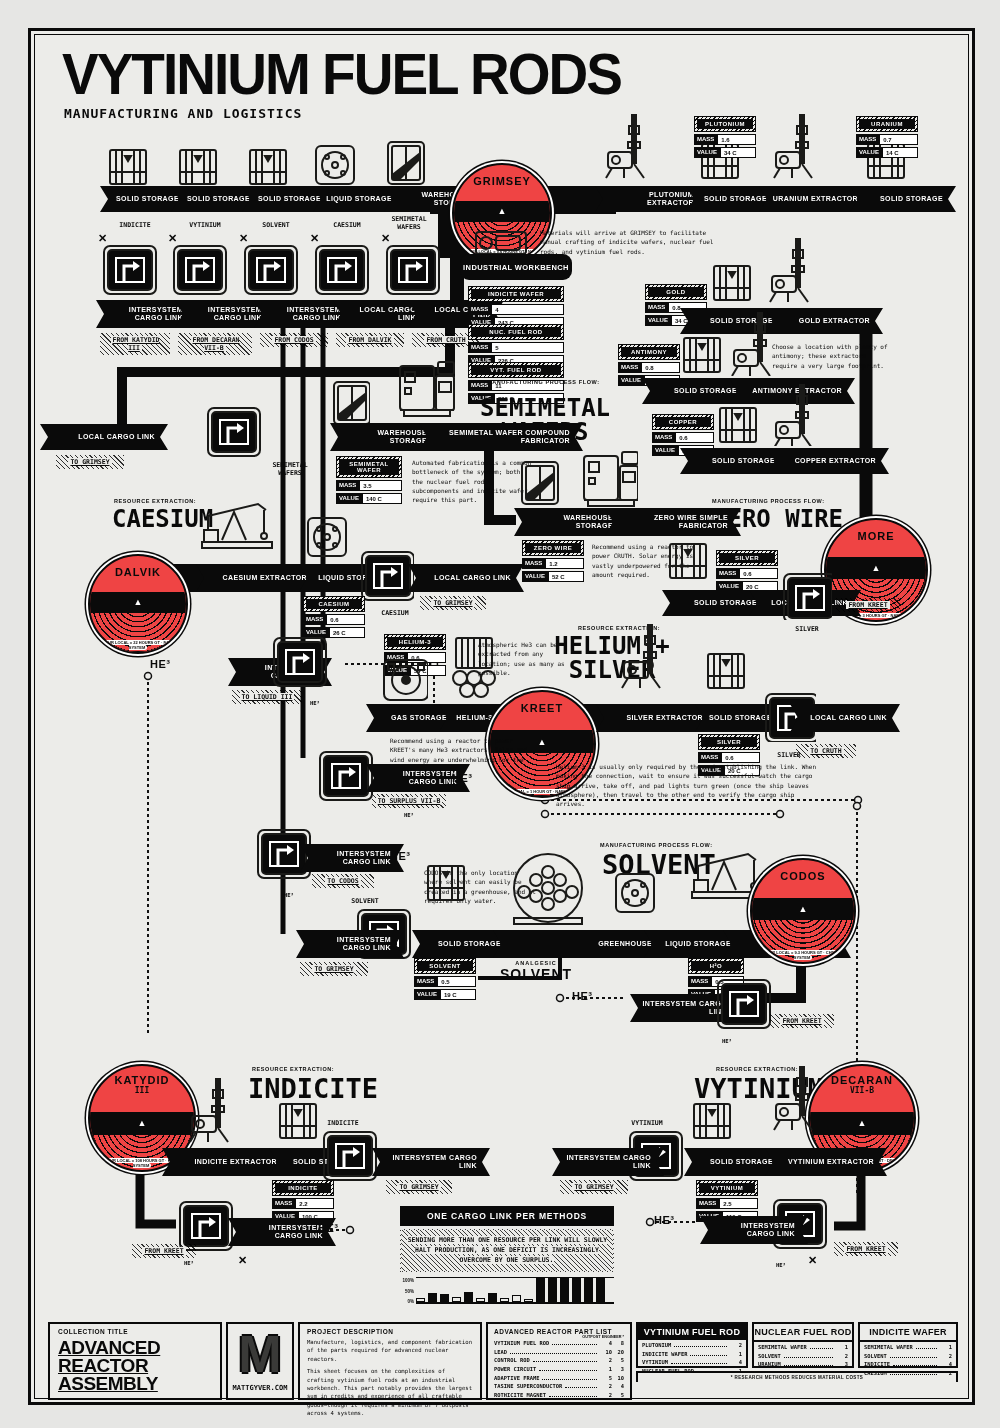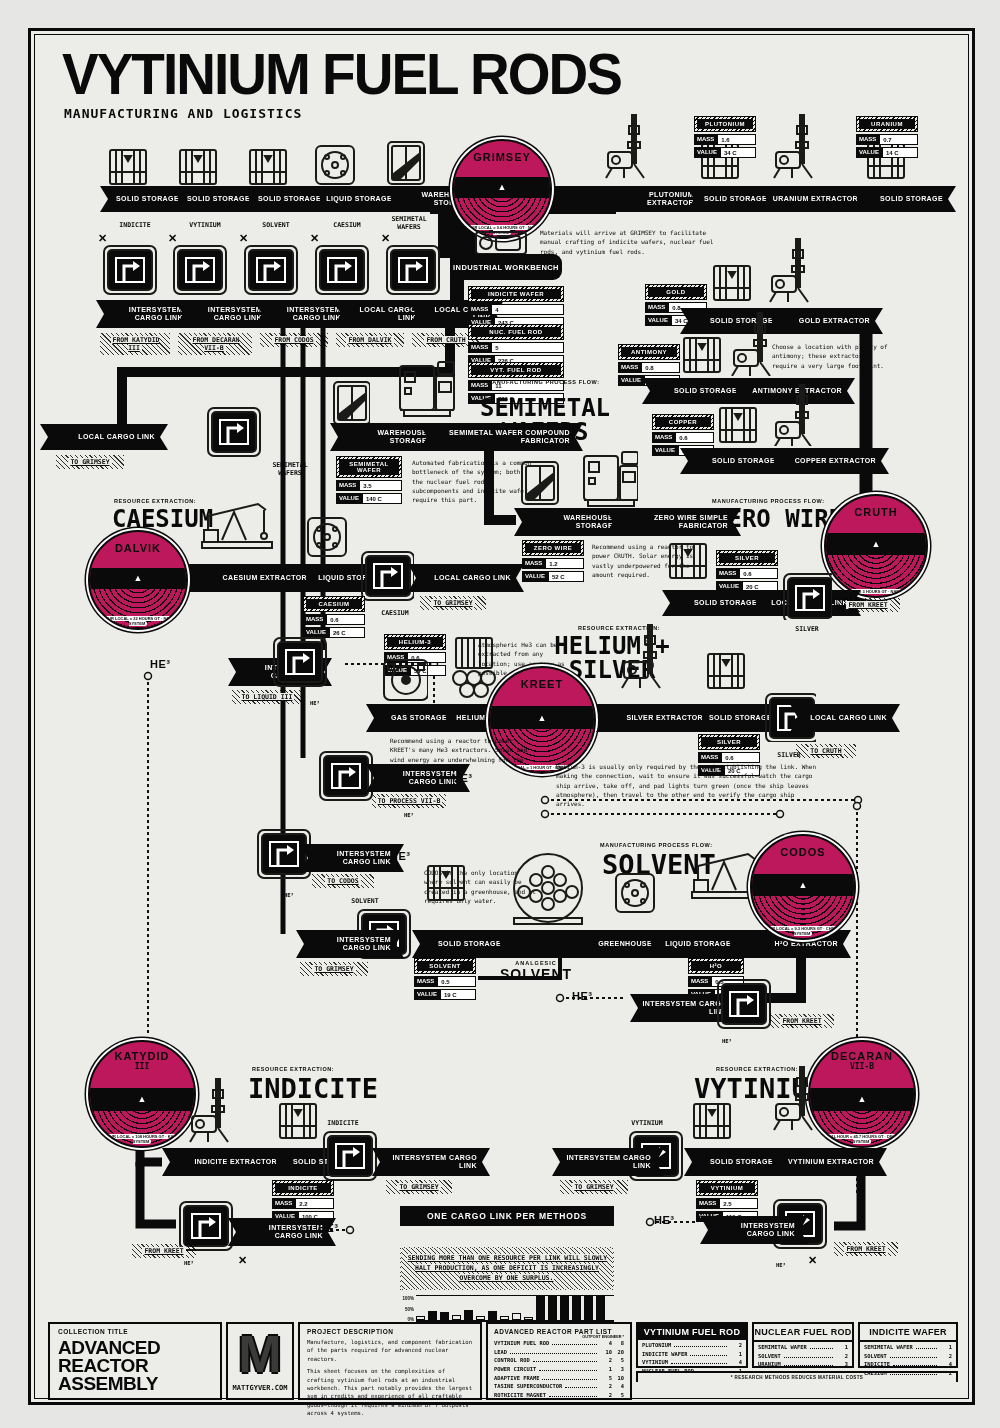--- a/index.html
+++ b/index.html
@@ -28,40 +28,40 @@
   .tag{font:bold 6.5px/1.25 "DejaVu Sans Mono",monospace;text-align:center;padding:3px 3px;
       background:repeating-linear-gradient(45deg,rgba(0,0,0,0) 0 2.6px,rgba(0,0,0,.8) 2.6px 3.4px);text-decoration:underline;}
   .tag i{font-style:normal;background:#ecece9;padding:0 2px;}
   .note{font:6px/1.55 "DejaVu Sans Mono",monospace;}
   .eyebrow{font:bold 5.5px "Liberation Sans",sans-serif;letter-spacing:.6px;}
   .sectitle{font:bold 24px/1.0 "DejaVu Sans Mono",monospace;letter-spacing:0px;}
   .reslbl{font:bold 6.5px/1.2 "DejaVu Sans Mono",monospace;text-align:center;}
   .he3big{font:900 11px "Liberation Sans",sans-serif;letter-spacing:.5px;}
   .he3small{font:bold 5.5px "DejaVu Sans Mono",monospace;}
   .xmark{font:bold 11px "Liberation Sans",sans-serif;}
-  .badge{border-radius:50%;border:2.5px solid #0a0a0a;background:#be185d;box-shadow:0 0 0 2px #fff,0 0 0 3.5px #0a0a0a;overflow:hidden;text-align:center;}
+  .badge{border-radius:50%;border:2.5px solid #0a0a0a;background:#ef4444;box-shadow:0 0 0 2px #fff,0 0 0 3.5px #0a0a0a;overflow:hidden;text-align:center;margin-top:24px;}
   .badge .bname{font:900 11px "Liberation Sans",sans-serif;letter-spacing:1px;margin-top:10px;}
   .badge .bsub{font:bold 8px "DejaVu Sans Mono",monospace;}
   .badge .bband{position:absolute;left:0;right:0;height:22%;top:37%;background:#0a0a0a;color:#fff;display:flex;align-items:center;justify-content:center;font-size:9px;}
   .badge .bwave{position:absolute;left:0;right:0;bottom:0;height:41%;
       background:repeating-radial-gradient(circle at 50% -30%,#0a0a0a 0 1.2px,transparent 1.2px 5px);}
   .badge .bring{position:absolute;left:0;right:0;bottom:2px;font:bold 4px "Liberation Sans",sans-serif;background:transparent;color:#0a0a0a;}
   .badge .bring i{font-style:normal;background:#fff;padding:0 2px;border-radius:3px;}
   .callout .ctitle{background:#0a0a0a;color:#fff;font:bold 8.5px "Liberation Sans",sans-serif;letter-spacing:.8px;text-align:center;padding:5px 0;}
-  .callout .cbody{margin-top:21px;border:1px solid #0a0a0a00;padding:6px 2px;text-align:center;font:bold 6.5px/1.5 "DejaVu Sans Mono",monospace;
-      background:repeating-linear-gradient(45deg,rgba(0,0,0,0) 0 2.6px,rgba(0,0,0,.75) 2.6px 3.3px);text-decoration:underline;}
+  .callout .cbody{margin-top:3px;border:1px solid #0a0a0a00;padding:6px 2px;text-align:center;font:bold 6.5px/1.5 "DejaVu Sans Mono",monospace;
+      background:repeating-linear-gradient(45deg,rgba(0,0,0,0) 0 2.6px,rgba(0,0,0,.75) 2.6px 3.3px);}
   .callout .cbody i{font-style:normal;background:#ecece9;padding:0 1px;}
   .minichart{display:flex;align-items:flex-end;gap:3px;height:24px;flex:1;border-top:1.5px solid #0a0a0a;border-bottom:2px solid #0a0a0a;
       background:linear-gradient(to bottom,transparent 49%,#0a0a0a 49%,#0a0a0a 51%,transparent 51%);}
   .minichart span{width:7px;background:#0a0a0a;border:1px solid #0a0a0a;}
   .minichart span.hollow{background:#ecece9;}
   .ylbls{font:bold 4.5px "Liberation Sans",sans-serif;text-align:right;width:14px;display:flex;flex-direction:column;justify-content:space-between;height:26px;padding-right:2px;}
   .fbox{border:2px solid #0a0a0a;background:#ecece9;}
   .flabel{font:bold 6.5px "Liberation Sans",sans-serif;letter-spacing:.5px;}
-  .ftitle{font:900 19px/0.95 "Liberation Sans",sans-serif;letter-spacing:-.5px;}
+  .ftitle{font:900 19px/0.95 "Liberation Sans",sans-serif;letter-spacing:-.5px;text-decoration:underline;}
   .fdesc{font:5.6px/1.5 "DejaVu Sans Mono",monospace;}
   .plist{font:bold 5.4px/1.6 "DejaVu Sans Mono",monospace;}
   .prow{display:flex;align-items:baseline;}
   .prow .dots{flex:1;border-bottom:1px dotted #0a0a0a;margin:0 3px 2px 3px;}
   .prow .q{width:12px;text-align:right;}
   .rtitle{font:900 9px "Liberation Sans",sans-serif;text-align:center;padding:3px 0;letter-spacing:.3px;}
   .rtitle.dark{background:#0a0a0a;color:#fff;}
   .rtitle.light{border-bottom:2px solid #0a0a0a;}
   .mlogo{font:900 52px "Liberation Sans",sans-serif;color:#3a3a38;text-shadow:0 0 0 #000,-2px 0 #0a0a0a,2px 0 #0a0a0a,0 -2px #0a0a0a,0 2px #0a0a0a;}
   .site{font:bold 7px "DejaVu Sans Mono",monospace;}
@@ -367,21 +367,21 @@
   <div class="row">
         <span class="k">VALUE</span>
         <span class="v">14 C</span>
       </div>
 </div>
 
 <svg class="ab icon" style="left:474px;top:226px" width="58" height="36">
       <use href="#generator"></use>
     </svg>
 <div class="ab note" style="left:540px;top:228px;width:186px">Materials will arrive at GRIMSEY to facilitate manual crafting of indicite wafers, nuclear fuel rods, and vytinium fuel rods.</div>
-<div class="ab pill" style="left:450px;top:254px;width:112px;height:26px">INDUSTRIAL WORKBENCH</div>
+<div class="ab pill" style="left:460px;top:254px;width:112px;height:26px">INDUSTRIAL WORKBENCH</div>
 <div class="ab card" style="left:468px;top:286px;width:96px">
   <div class="nm">
         <b>INDICITE WAFER</b>
       </div>
   <div class="row">
         <span class="k">MASS</span>
         <span class="v">4</span>
       </div>
   <div class="row">
         <span class="k">VALUE</span>
@@ -554,21 +554,21 @@
         <span class="k">MASS</span>
         <span class="v">1.2</span>
       </div>
   <div class="row">
         <span class="k">VALUE</span>
         <span class="v">52 C</span>
       </div>
 </div>
 <div class="ab note" style="left:592px;top:542px;width:102px">Recommend using a reactor to power CRUTH. Solar energy is vastly underpowered for the amount required.</div>
 <div class="ab badge" style="left:824px;top:494px;width:100px;height:100px">
-  <div class="bname">CRUTH</div>
+  <div class="bname">MORE</div>
   <div class="bband">▲</div>
       <div class="bwave"></div>
   <div class="bring"><i>1 HOUR LOCAL = 3 HOURS GT · NARION SYSTEM</i></div>
 </div>
 <svg class="ab icon" style="left:668px;top:540px" width="42" height="46">
       <use href="#crate"></use>
     </svg>
 <div class="ab card" style="left:716px;top:550px;width:62px">
   <div class="nm">
         <b>SILVER</b>
@@ -717,21 +717,21 @@
       <use href="#pad"></use>
     </svg>
 <div class="ab tag" style="left:232px;top:690px;width:64px"><i>TO LIQUID III</i></div>
 <div class="ab he3small" style="left:310px;top:700px">HE³</div>
 <svg class="ab icon" style="left:318px;top:748px" width="62" height="62">
       <use href="#pad"></use>
     </svg>
 <div class="ab bn tall" style="left:366px;top:764px;width:80px">
       <span>INTERSYSTEM CARGO LINK</span>
     </div>
-<div class="ab tag" style="left:372px;top:794px;width:68px"><i>TO PROCESS VII-B</i></div>
+<div class="ab tag" style="left:372px;top:794px;width:68px"><i>TO SURPLUS VII-B</i></div>
 <div class="ab he3big" style="left:452px;top:772px">HE³</div>
 <div class="ab he3small" style="left:404px;top:812px">HE³</div>
 <svg class="ab icon" style="left:256px;top:826px" width="62" height="62">
       <use href="#pad"></use>
     </svg>
 <div class="ab bn tall" style="left:300px;top:844px;width:80px">
       <span>INTERSYSTEM CARGO LINK</span>
     </div>
 <div class="ab tag" style="left:312px;top:874px;width:56px"><i>TO CODOS</i></div>
 <div class="ab he3big" style="left:390px;top:850px">HE³</div>

